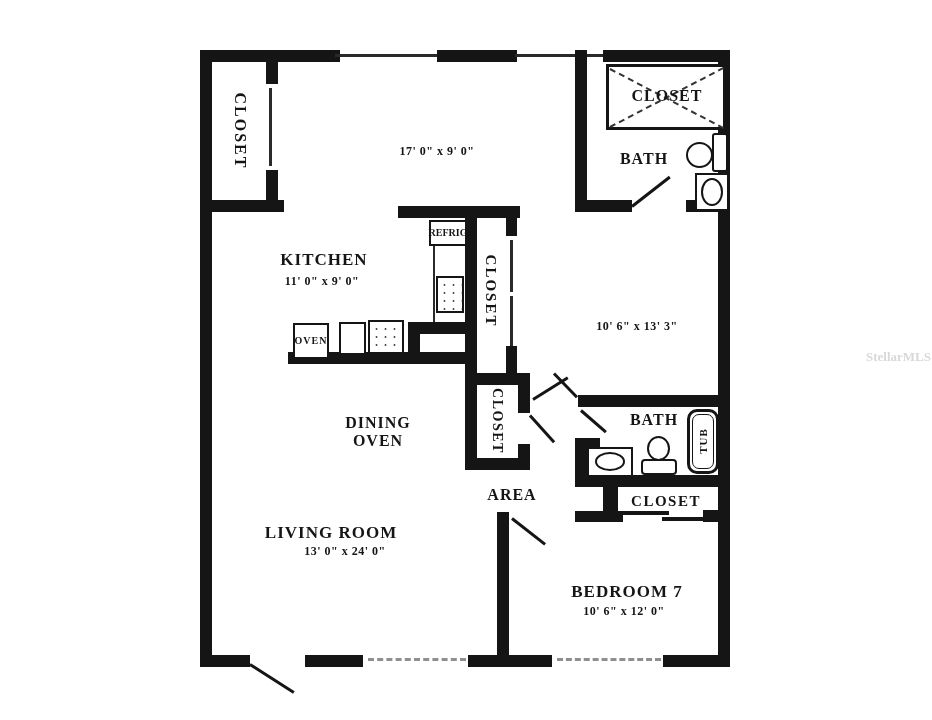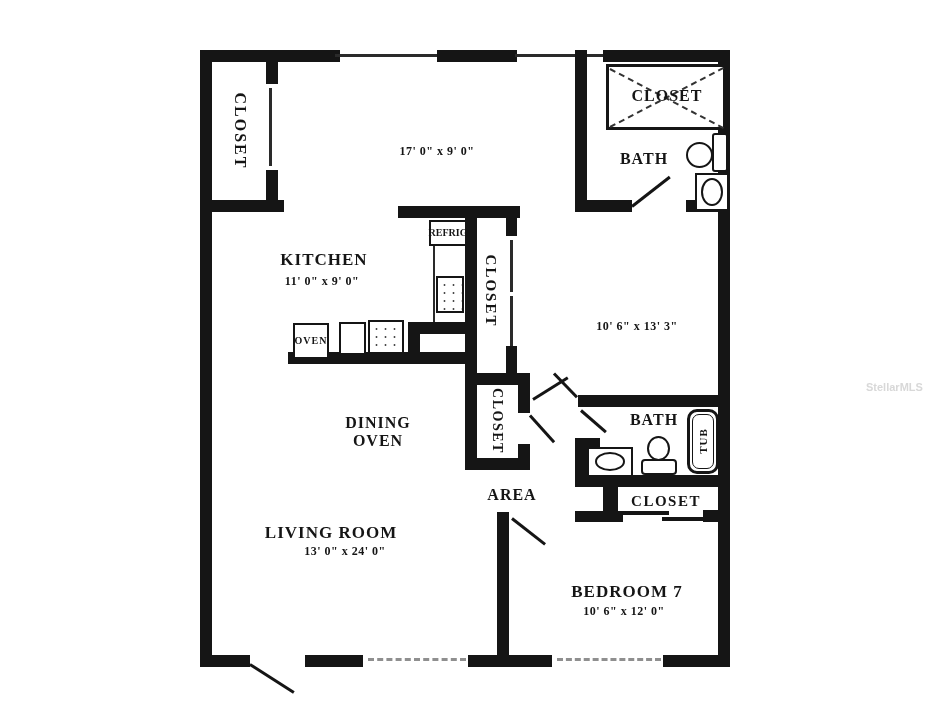--- a/index.html
+++ b/index.html
@@ -15,22 +15,22 @@
   .speck{background-image:radial-gradient(#4a4a4a 1px, transparent 1.2px);background-size:9px 8px;background-position:2px 3px;}
   .lbl{position:absolute;transform:translate(-50%,-50%);white-space:nowrap;font-weight:700;
        letter-spacing:1px;text-align:center;line-height:1.12;}
   .rot90{transform:translate(-50%,-50%) rotate(90deg);}
   .rotm90{transform:translate(-50%,-50%) rotate(-90deg);}
   .big{font-size:17px;}
   .mid{font-size:16px;}
   .dims{font-size:12px;letter-spacing:0.5px;font-weight:700;}
   .tiny{font-size:10px;letter-spacing:0;}
   .xline{position:absolute;height:0;border-top:2px dashed #333;transform-origin:0 50%;}
-  .wm{position:absolute;font-family:Liberation Sans, sans-serif;font-size:11px;
-      color:#d8d8d8;font-weight:700;letter-spacing:0;margin-top:32px;}
+  .wm{position:absolute;font-family:Liberation Serif, serif;font-size:13px;
+      color:#d8d8d8;font-weight:700;letter-spacing:0;}
 </style>
 </head>
 <body>
 
 <div class="stage">
 
   <div class="wall" style="left:200px;top:50px;width:140px;height:12px"></div>
   <div class="thinline" style="left:335px;top:54px;width:104px;height:3px"></div>
   <div class="wall" style="left:437px;top:50px;width:80px;height:12px"></div>
   <div class="thinline" style="left:515px;top:54px;width:92px;height:3px"></div>

